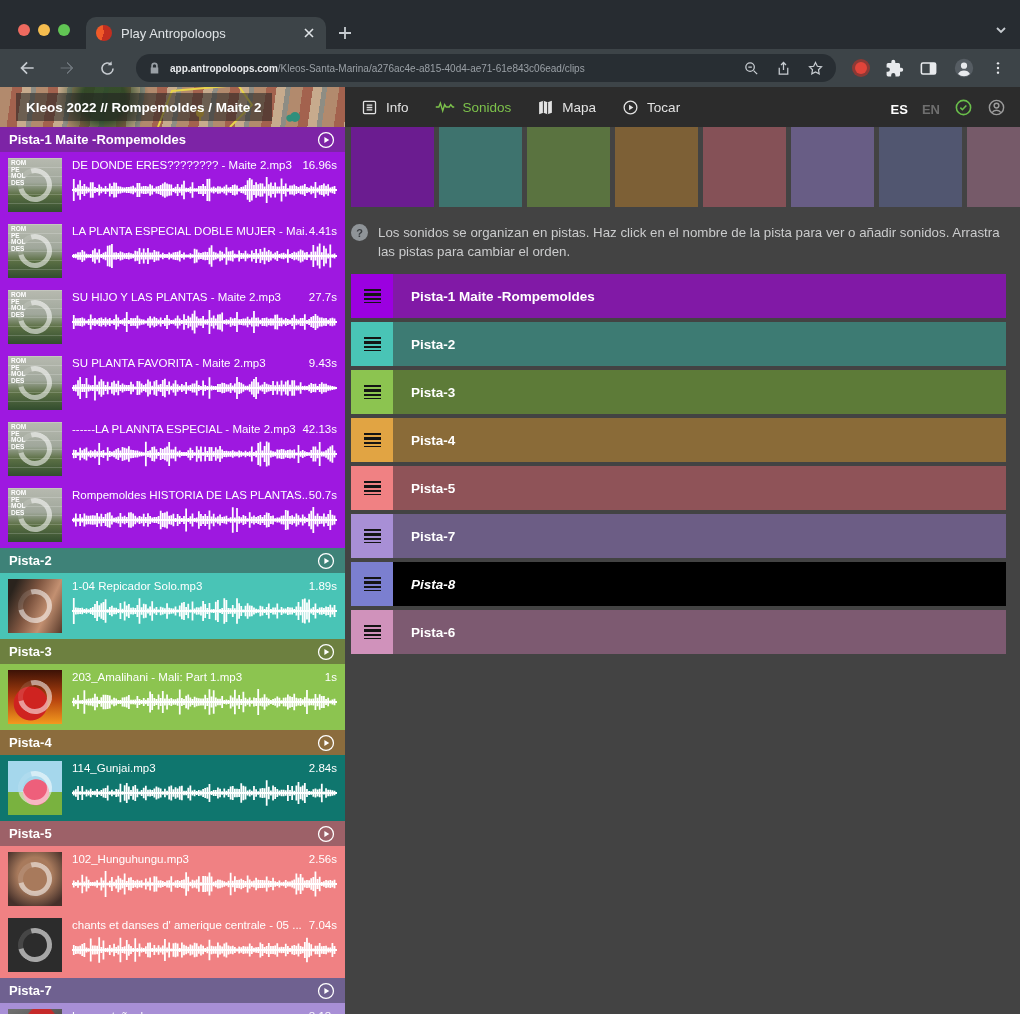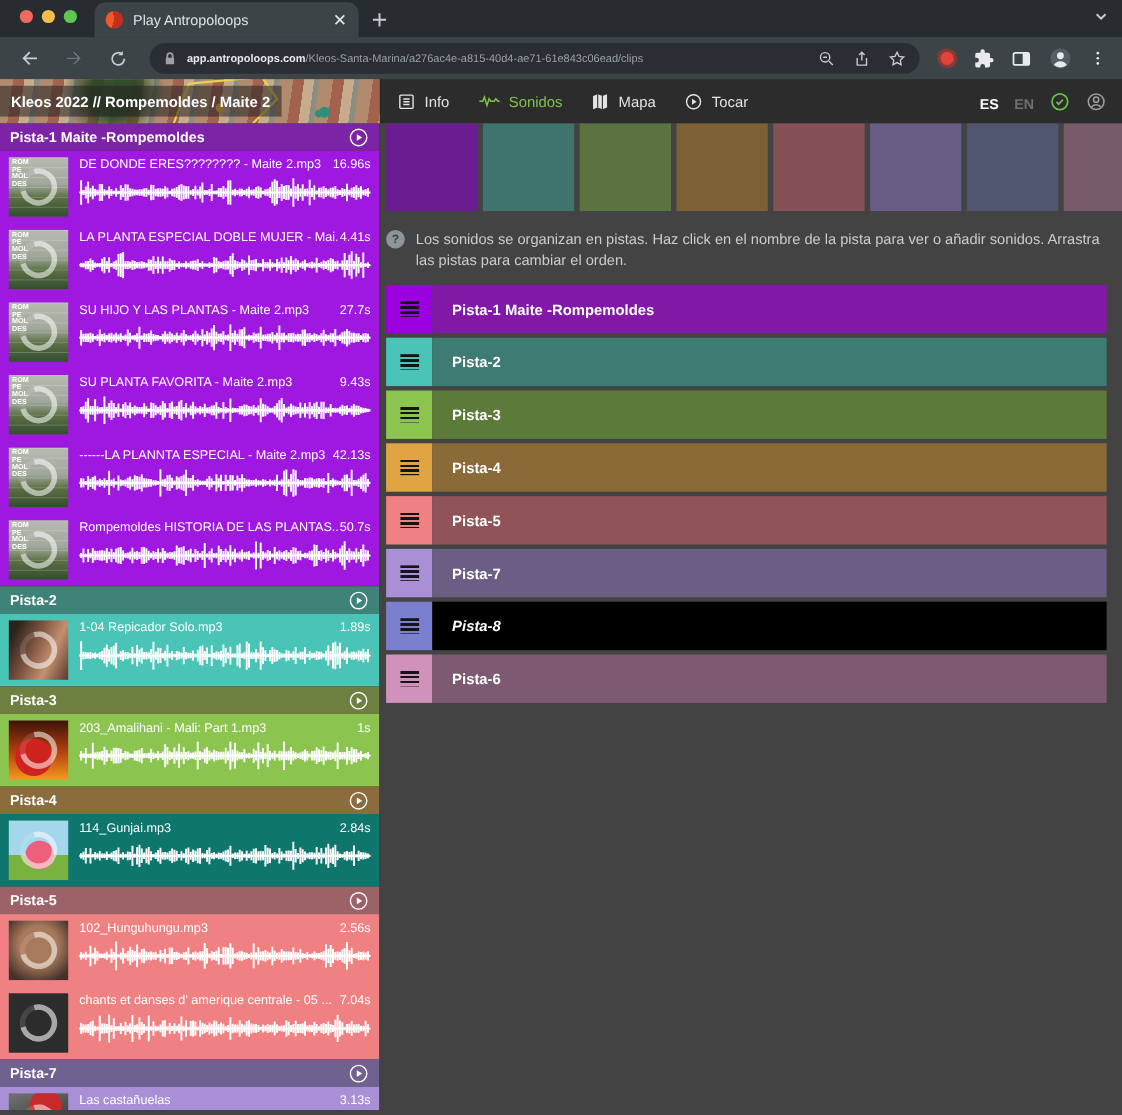--- a/index.html
+++ b/index.html
@@ -1,21 +1,21 @@
 <!DOCTYPE html>
 <html><head>
 <meta charset="utf-8">
 <style>
   * { box-sizing: border-box; margin: 0; padding: 0; }
   html,body { width:1020px; height:1014px; overflow:hidden; }
   body { font-family:"Liberation Sans", sans-serif; background:#434343; }
   #screen { position:relative; width:1020px; height:1014px; overflow:hidden; }
 
   
-  .tabstrip { height:34px; background:#272c31; display:flex; align-items:flex-end; padding-left:18px; }
+  .tabstrip { height:49px; background:#272c31; display:flex; align-items:flex-end; padding-left:18px; }
   .traffic { display:flex; gap:8px; align-items:center; height:39px; margin-right:16px; }
   .tl { width:12px; height:12px; border-radius:50%; display:block; }
   .tl.red { background:#ee6a5f; } .tl.yellow { background:#f5bd4f; } .tl.green { background:#61c554; }
   .tab { width:240px; height:32px; background:#3d4448; border-radius:10px 10px 0 0; display:flex; align-items:center; padding:0 10px; gap:9px; }
   .favicon { width:16px; height:16px; border-radius:50%; flex:none;
              background:conic-gradient(from 200deg, #f05a28 0 150deg, #c22e1f 150deg 360deg); }
   .tab-title { flex:1; font-size:13px; color:#dfe3e6; white-space:nowrap; overflow:hidden; }
   .icobtn { display:flex; align-items:center; justify-content:center; flex:none; }
   .toolbar { height:38px; background:#3d4448; display:flex; align-items:center; padding:0 10px; gap:6px; }
   .navico { width:34px; height:30px; display:flex; align-items:center; justify-content:center; flex:none; }
@@ -29,21 +29,21 @@
 
   
   .app-header { height:40px; display:flex; }
   .map-strip { width:345px; flex:none; position:relative; overflow:hidden;
     background:
       radial-gradient(circle at 84% 78%, #2f8f7a 0 3px, transparent 4px),
       radial-gradient(circle at 30% 30%, rgba(40,70,35,.9) 0 22px, transparent 46px),
       repeating-linear-gradient(98deg, #b28a6d 0 12px, #a3624e 12px 22px, #c7ab8d 22px 31px, #8e8d84 31px 36px),
       #7c6a54; }
   .map-poly { position:absolute; inset:0; }
-  .crumb-band { position:absolute; left:0; top:6px; height:28px; background:rgba(32,32,32,.55); display:flex; align-items:center; padding:0 10px; }
+  .crumb-band { position:absolute; left:16px; top:6px; height:28px; background:rgba(32,32,32,.55); display:flex; align-items:center; padding:0 10px; }
   .crumb { color:#fff; font-size:13.5px; font-weight:600; white-space:nowrap; }
   .nav { flex:1; background:#2c2c2c; display:flex; align-items:center; padding:0 14px 0 16px; gap:26px; }
   .nav-item { display:flex; align-items:center; gap:8px; color:#e3e3e3; font-size:13.5px; font-weight:500; }
   .nav-spacer { flex:1; }
   .lang { font-size:13px; font-weight:700; }
   .lang.active { color:#fff; }
   .lang.dim { color:#6f6f6f; }
   .hdr-right { display:flex; align-items:flex-end; gap:14px; }
 
   

